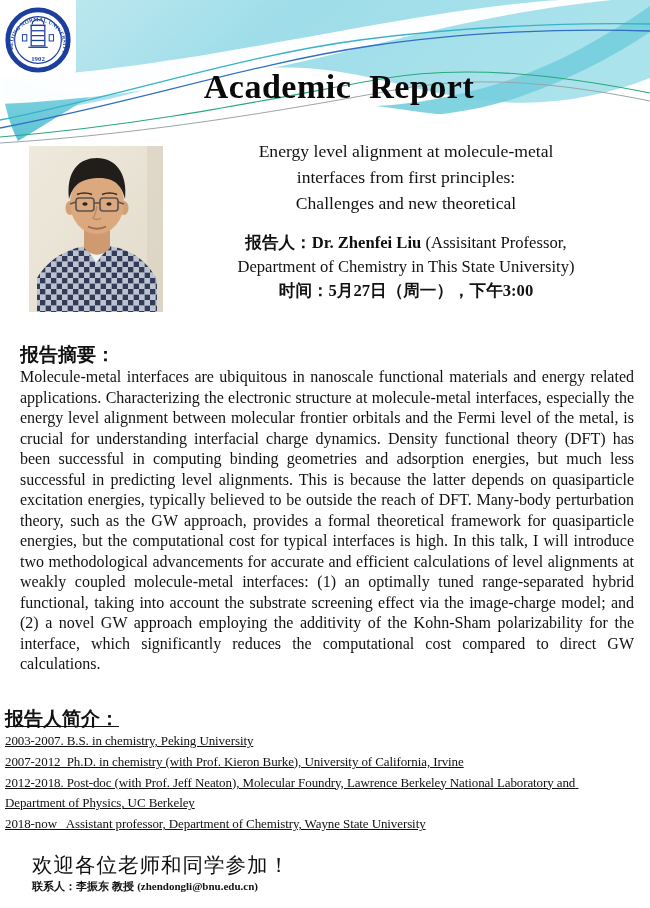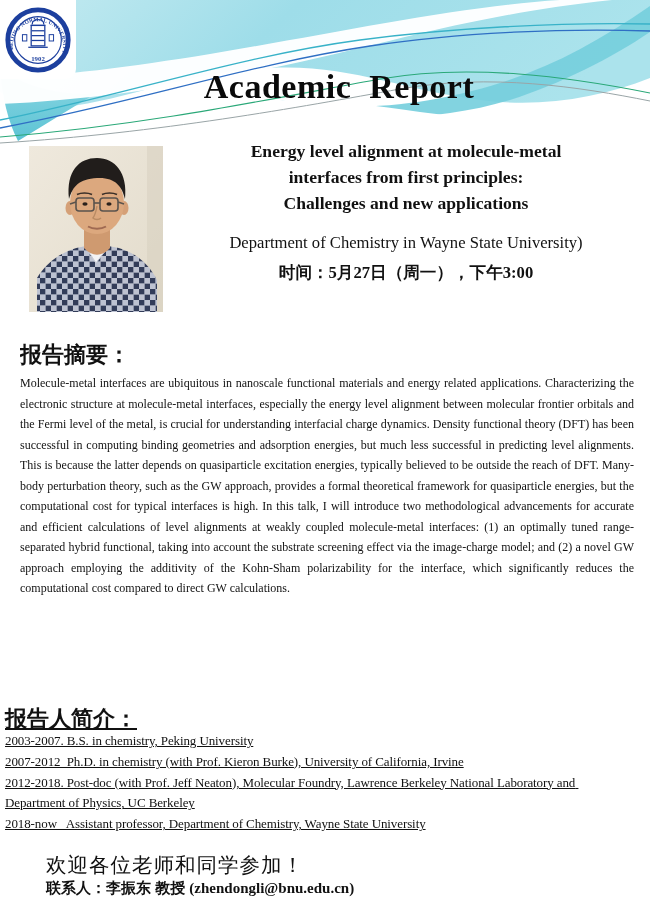--- a/index.html
+++ b/index.html
@@ -21,43 +21,43 @@
     position:absolute;top:0;left:0;width:76px;height:79px;z-index:3;
     background:#ffffff;border-radius:0 0 10px 0;
     display:flex;align-items:center;justify-content:center;
   }
 
   
   .photo{position:absolute;top:146px;left:29px;width:134px;height:166px;z-index:1;}
 
   
   .talk-info{position:absolute;top:138px;left:172px;width:468px;text-align:center;z-index:1;}
-  .talk-title{font-size:17.6px;font-weight:bold;line-height:26px;}
+  .talk-title{font-size:17.6px;font-weight:normal;line-height:26px;}
   .speaker{margin-top:15px;font-size:16.6px;line-height:24px;}
   .speaker .b{font-weight:bold;}
-  .when-where{margin-top:6px;font-size:16.6px;font-weight:bold;line-height:23px;text-align:center;}
+  .when-where{margin-top:0;font-size:16.6px;font-weight:bold;line-height:23px;text-align:center;}
 
   
   .abstract-block{position:absolute;top:342px;left:20px;width:614px;height:362px;overflow:hidden;}
-  .sec-heading{font-size:22px;font-weight:bold;line-height:25px;
+  .sec-heading{font-size:19px;font-weight:bold;line-height:25px;
     font-family:"Liberation Sans","DejaVu Sans",sans-serif;}
   .abstract-body{
-    margin-top:6px;font-size:12px;line-height:20.5px;text-align:justify;
+    margin-top:0;font-size:16px;line-height:20.5px;text-align:justify;
     text-justify:inter-word;
   }
 
   
   .bio-block{position:absolute;top:706px;left:5px;width:616px;text-decoration:underline;}
   .bio-line{font-size:13px;line-height:20.8px;white-space:pre-wrap;letter-spacing:-0.1px;}
 
   
   .footer{position:absolute;top:851px;left:20px;width:614px;display:flex;align-items:baseline;flex-direction:column;}
   .welcome{font-size:20.5px;letter-spacing:1px;
     font-family:"Liberation Serif","DejaVu Serif",serif;}
-  .contact{margin-left:26px;font-size:15px;font-weight:bold;
+  .contact{margin-left:12px;font-size:11px;font-weight:bold;
     font-family:"Liberation Sans","DejaVu Sans",sans-serif;}
   .contact .email{font-family:"Liberation Serif","DejaVu Serif",serif;font-weight:bold;}
 </style>
 </head>
 <body>
 
 <div class="poster">
 
   <svg class="banner-svg" width="650" height="146" viewBox="0 0 650 146" aria-hidden="true">
     <defs>
@@ -157,24 +157,27 @@
 
     <path d="M68 60 C67 66 66 69 64 72 C66 74 70 74 72 72" stroke="#b98b64" stroke-width="1.4" fill="none"></path>
 
     <path d="M59 80.5 C64 83.5 72 83.5 77 80.5" stroke="#a06a52" stroke-width="2" fill="none"></path>
   </svg>
 
   <div class="talk-info">
     <div class="talk-title">
       <div>Energy level alignment at molecule-metal</div>
       <div>interfaces from first principles:</div>
-      <div>Challenges and new applications</div>
+      <div>Challenges and new theoretical</div>
     </div>
     <div class="speaker">
-      <div>Department of Chemistry in Wayne State University)</div>
+      <div>
+        <span class="b">报告人：</span><span class="b">Dr. Zhenfei Liu</span><span> (Assisitant Professor,</span>
+      </div>
+      <div>Department of Chemistry in This State University)</div>
     </div>
     <div class="when-where">
       <div>时间：5月27日（周一），下午3:00</div>
     </div>
   </div>
 
   <div class="abstract-block">
     <div class="sec-heading">报告摘要：</div>
     <div class="abstract-body">Molecule-metal interfaces are ubiquitous in nanoscale functional materials and energy related applications. Characterizing the electronic structure at molecule-metal interfaces, especially the energy level alignment between molecular frontier orbitals and the Fermi level of the metal, is crucial for understanding interfacial charge dynamics. Density functional theory (DFT) has been successful in computing binding geometries and adsorption energies, but much less successful in predicting level alignments. This is because the latter depends on quasiparticle excitation energies, typically believed to be outside the reach of DFT. Many-body perturbation theory, such as the GW approach, provides a formal theoretical framework for quasiparticle energies, but the computational cost for typical interfaces is high. In this talk, I will introduce two methodological advancements for accurate and efficient calculations of level alignments at weakly coupled molecule-metal interfaces: (1) an optimally tuned range-separated hybrid functional, taking into account the substrate screening effect via the image-charge model; and (2) a novel GW approach employing the additivity of the Kohn-Sham polarizability for the interface, which significantly reduces the computational cost compared to direct GW calculations.</div>
   </div>

